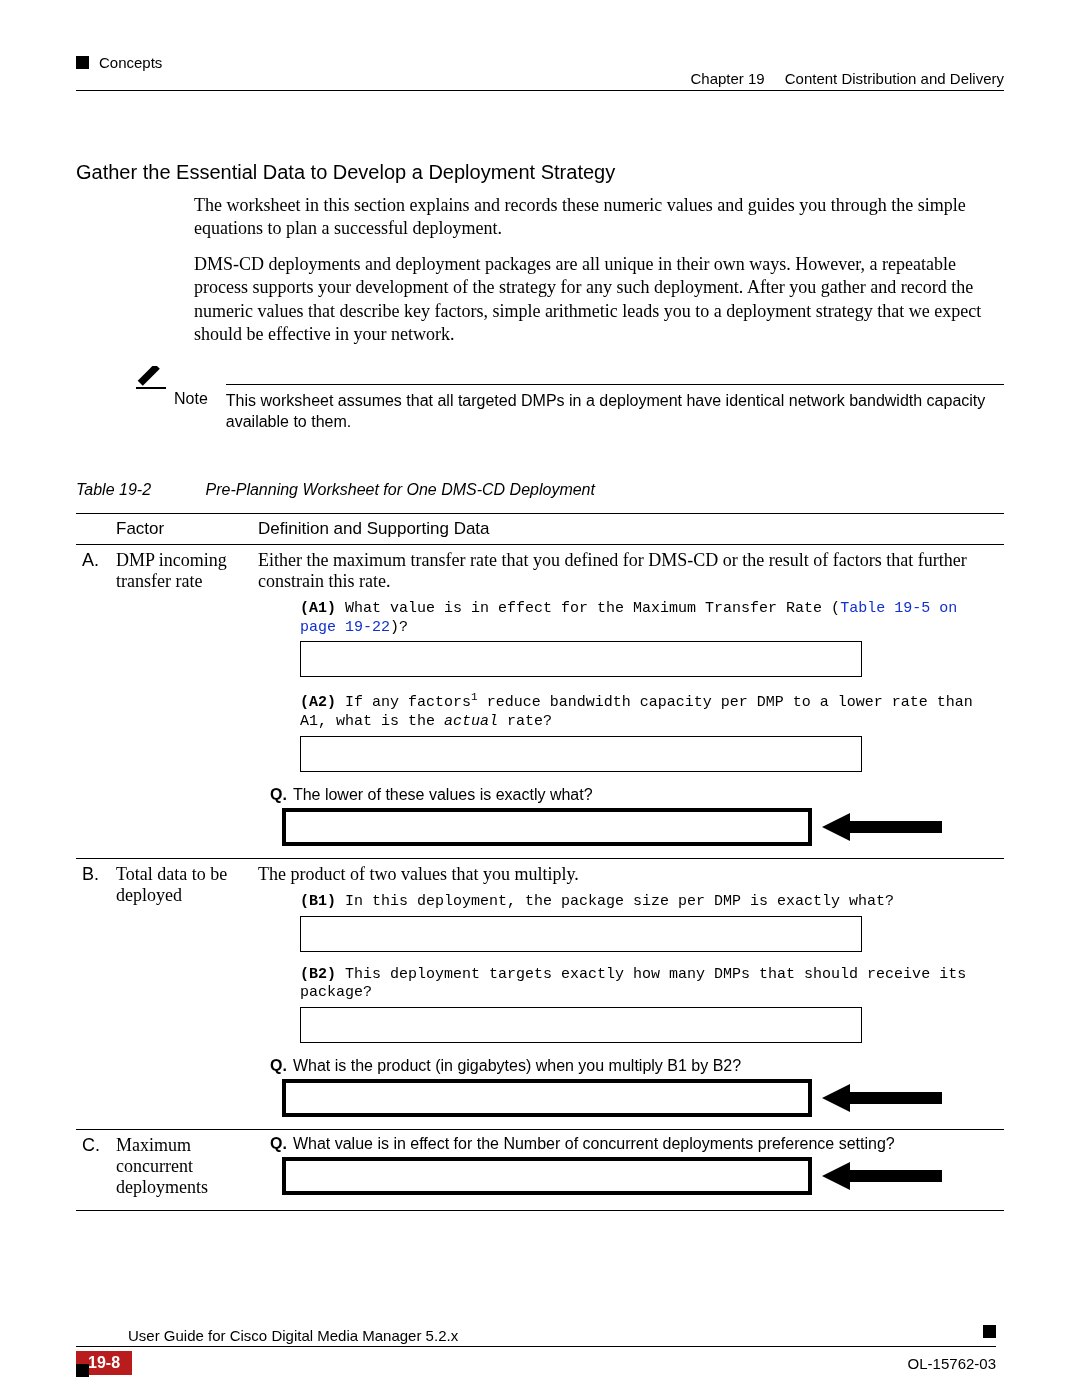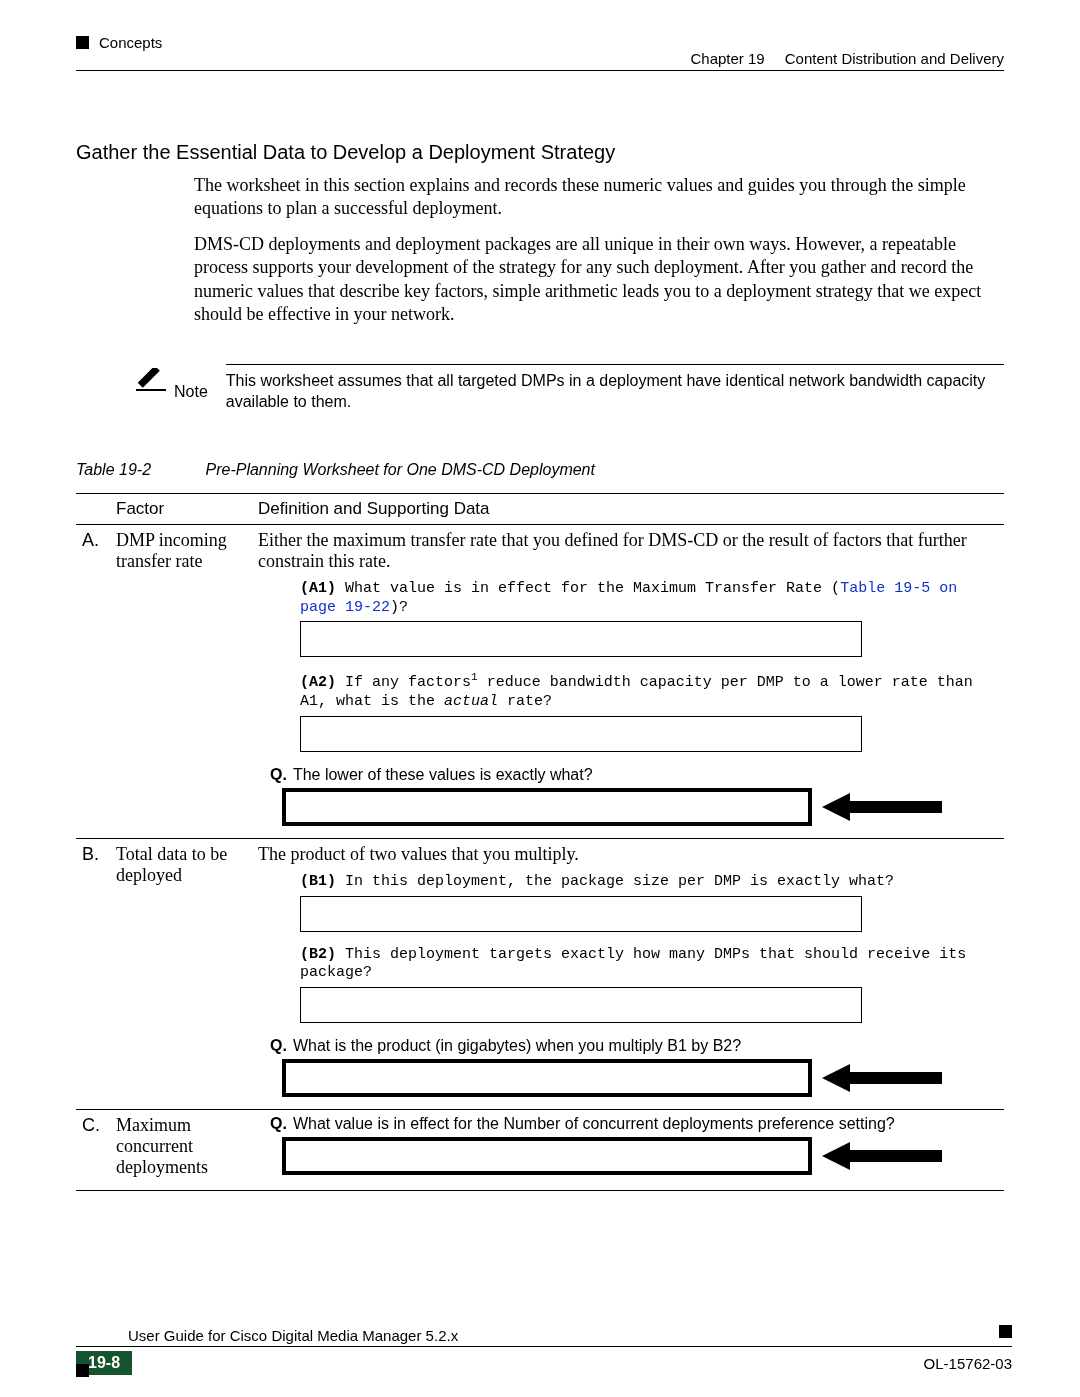--- a/index.html
+++ b/index.html
@@ -7,21 +7,21 @@
     padding: 0;
     background: #fff;
     font-family: "Times New Roman", Times, serif;
     color: #000;
   }
   .page {
     width: 1080px;
     height: 1397px;
     position: relative;
     box-sizing: border-box;
-    padding: 18px 76px 0 76px;
+    padding: 38px 76px 0 76px;
   }
   .header-row {
     display: flex;
     justify-content: space-between;
     align-items: center;
     font-family: Arial, Helvetica, sans-serif;
     font-size: 15px;
     border-bottom: 1px solid #000;
     padding-bottom: 3px;
     margin-bottom: 2px;
@@ -40,21 +40,21 @@
     margin-bottom: 10px;
   }
   .intro {
     margin-left: 118px;
     font-size: 18px;
     line-height: 1.3;
   }
   .intro p { margin: 0 0 12px 0; }
   .note-row {
     display: flex;
-    align-items: center;
+    align-items: flex-start;
     margin-top: 20px;
     margin-left: 60px;
   }
   .pencil {
     width: 30px; height: 24px;
     position: relative;
     margin-right: 8px;
   }
   .pencil svg { display: block; }
   .note-label {
@@ -142,37 +142,37 @@
     margin-left: 24px;
   }
   .arrow {
     width: 120px; height: 28px;
   }
   .arrow svg { display: block; }
   .footer {
     position: absolute;
     bottom: 22px;
     left: 76px;
-    right: 68px;
+    right: 84px;
   }
   .footer-top {
     border-bottom: 1px solid #000;
     font-family: Arial, Helvetica, sans-serif;
     font-size: 15px;
     padding-left: 52px;
     padding-bottom: 2px;
   }
   .footer-row {
     display: flex;
     justify-content: space-between;
     align-items: center;
     margin-top: 4px;
   }
   .page-badge {
-    background: #14532d;
+    background: #b91c1c;
     color: #fff;
     font-family: Arial, Helvetica, sans-serif;
     font-weight: bold;
     font-size: 16px;
     padding: 3px 12px;
   }
   .doc-no {
     font-family: Arial, Helvetica, sans-serif;
     font-size: 15px;
   }

